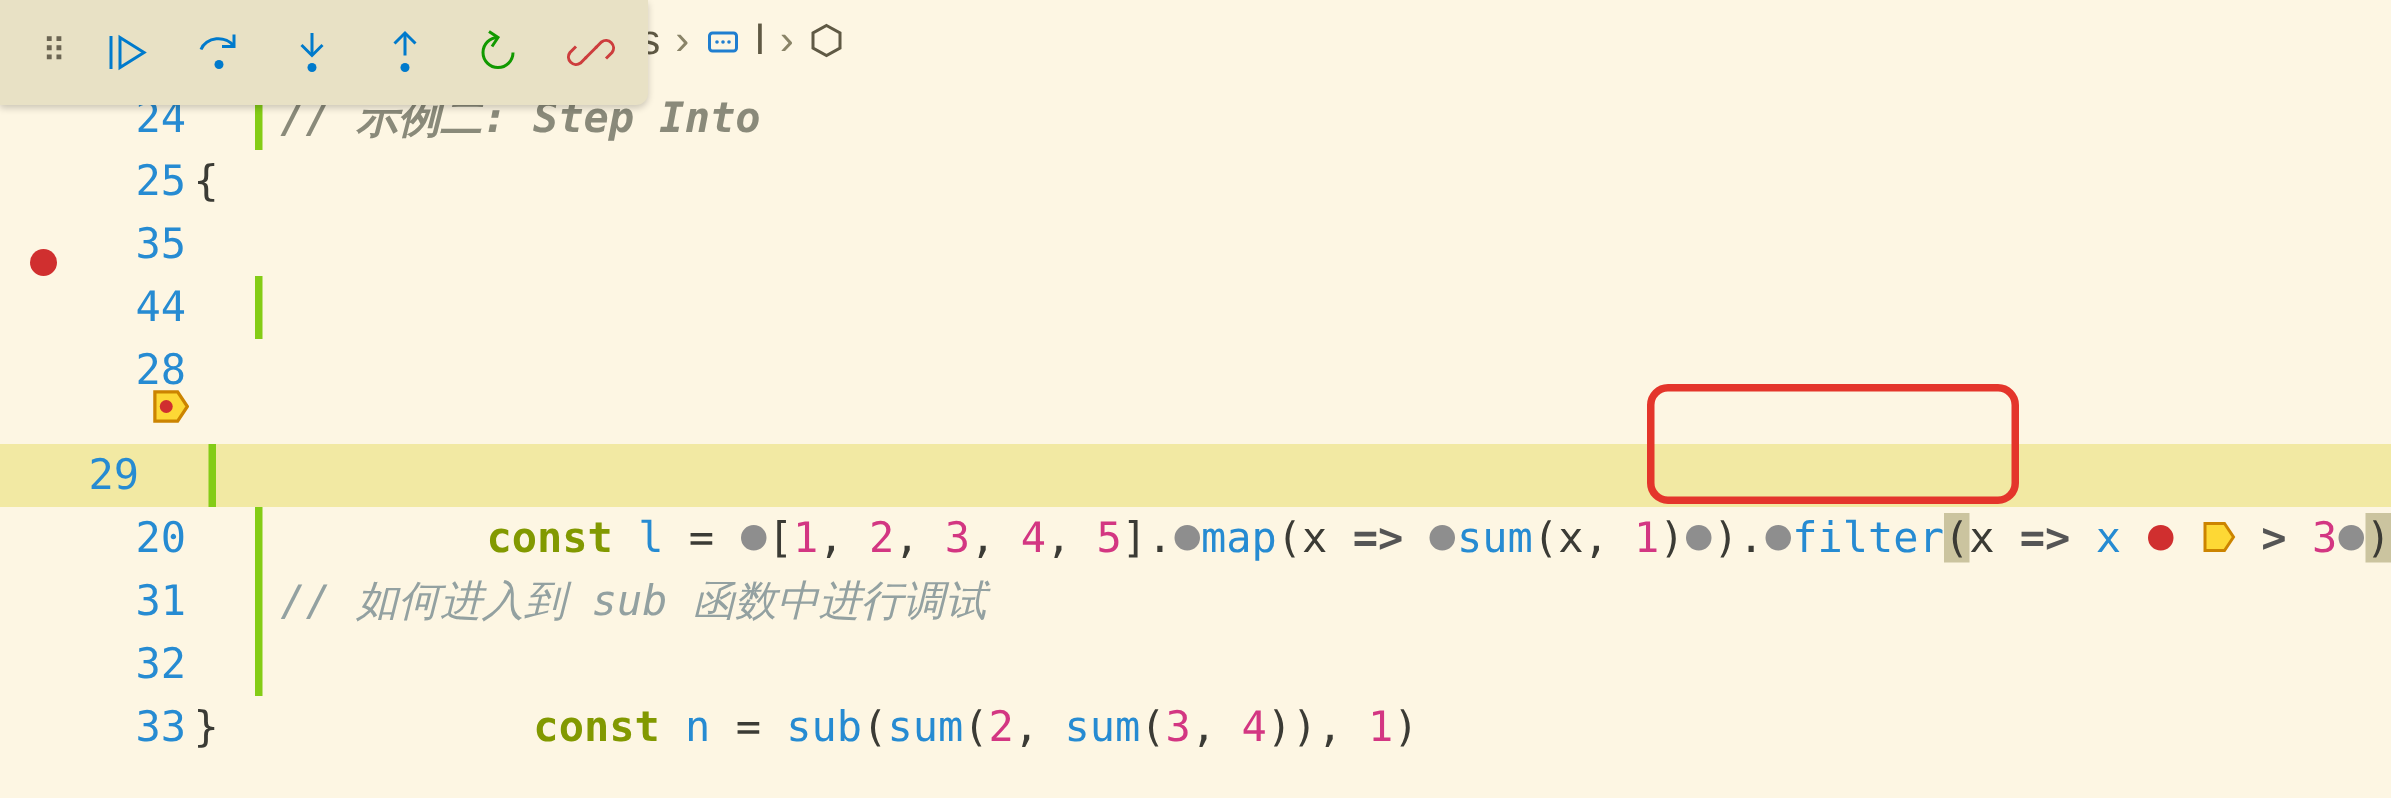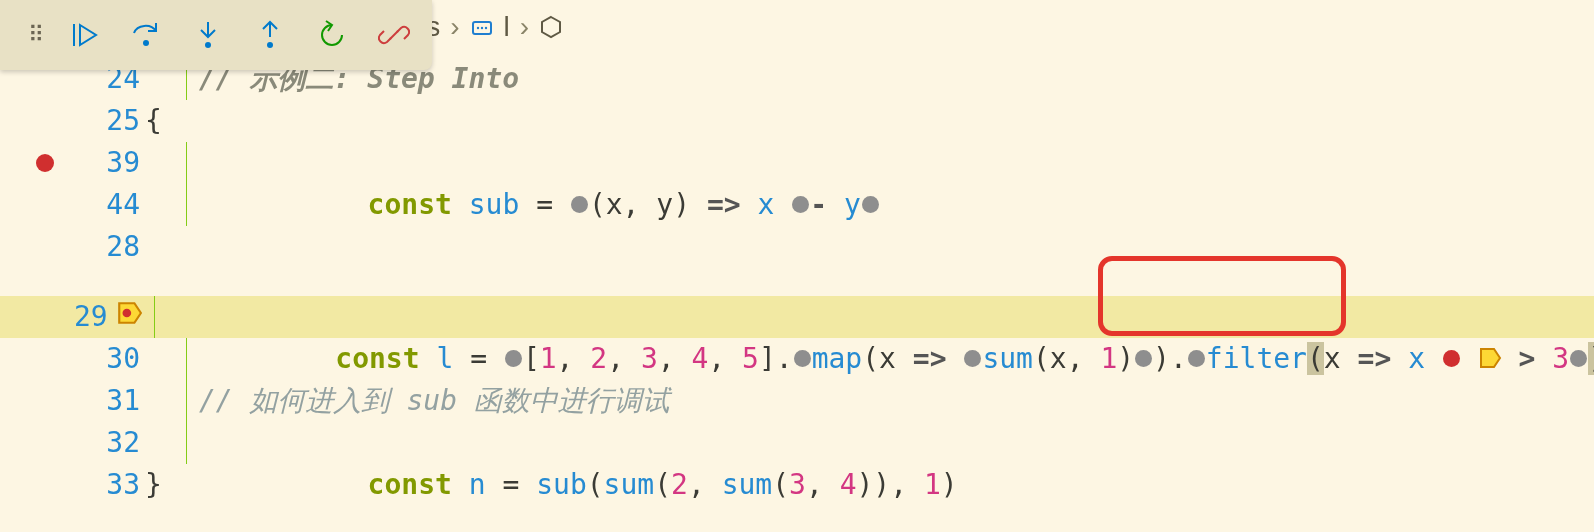--- a/index.html
+++ b/index.html
@@ -80,27 +80,26 @@
   
   .editor {
     position: absolute;
     top: 58px;
     left: 0;
     right: 0;
     bottom: 0;
   }
   .line-row {
     display: flex;
-    align-items: center;
+    align-items: flex-end;
     height: 42px;
     font-size: 28px;
     line-height: 42px;
     white-space: pre;
     position: relative;
-    padding-left: 16px;
   }
   .bp-gutter {
     width: 58px;
     display: flex;
     align-items: center;
     justify-content: center;
   }
   .bp-dot {
     width: 18px;
     height: 18px;
@@ -108,21 +107,21 @@
     background: #d02f2f;
   }
   .bp-arrow svg { width: 26px; height: 26px; }
   .lineno {
     width: 72px;
     text-align: right;
     color: #268bd2;
     padding-right: 6px;
   }
   .guide {
-    border-left: 1px solid #84cc16;
+    border-left: 5px solid #84cc16;
     padding-left: 12px;
     margin-left: 40px;
     height: 100%;
     flex: 1;
     display: flex;
     align-items: flex-start;
   }
   .guide.noguide { border-left: 1px solid transparent; }
 
   .line-row.highlight {
@@ -255,26 +254,21 @@
     </div>
 
     <div class="line-row">
       <div class="bp-gutter"></div>
       <div class="lineno">25</div>
       <div class="guide noguide"><span class="tk-txt" style="margin-left:-54px">{</span></div>
     </div>
 
     <div class="line-row">
       <div class="bp-gutter"><div class="bp-dot"></div></div>
-      <div class="lineno">39</div>
-      <div class="guide">
-        <span>
-          <span class="tk-kw">const</span><span> </span><span class="tk-var">sub</span><span class="tk-txt"> = </span><span class="inb"></span><span class="tk-txt">(x, y)</span><span class="tk-op"> =&gt; </span><span class="tk-var">x</span><span> </span><span class="inb"></span><span class="tk-op">- </span><span class="tk-var">y</span><span class="inb"></span>
-        </span>
-      </div>
+      <div class="lineno">35</div>
     </div>
 
     <div class="line-row">
       <div class="bp-gutter"></div>
       <div class="lineno">44</div>
       <div class="guide"></div>
     </div>
 
     <div class="line-row">
       <div class="bp-gutter"></div>
@@ -295,21 +289,21 @@
         <span>
           <span class="tk-kw">const</span><span> </span><span class="tk-var">l</span><span class="tk-txt"> = </span><span class="inb"></span><span class="tk-txt">[</span><span class="tk-num">1</span><span class="tk-txt">, </span><span class="tk-num">2</span><span class="tk-txt">, </span><span class="tk-num">3</span><span class="tk-txt">, </span><span class="tk-num">4</span><span class="tk-txt">, </span><span class="tk-num">5</span><span class="tk-txt">]</span><span class="tk-txt">.</span><span class="inb"></span><span class="tk-fn">map</span><span class="tk-txt">(x</span><span class="tk-op"> =&gt; </span><span class="inb"></span><span class="tk-fn">sum</span><span class="tk-txt">(x, </span><span class="tk-num">1</span><span class="tk-txt">)</span><span class="inb"></span><span class="tk-txt">)</span><span class="tk-txt">.</span><span class="inb"></span><span class="tk-fn">filter</span><span class="tk-txt tk-bracket">(</span><span class="tk-txt">x</span><span class="tk-op"> =&gt;</span><span> </span><span class="tk-var">x</span><span> </span><span class="inb red"></span><span> </span><span class="exec-ptr"><svg viewBox="0 0 24 24">
                 <path d="M3 3 L16 3 L22 12 L16 21 L3 21 Z" fill="#fdd835" stroke="#cc8400" stroke-width="2"></path>
               </svg></span><span class="tk-op"> &gt; </span><span class="tk-num">3</span><span class="inb"></span><span class="tk-txt tk-bracket">)</span>
         </span>
       </div>
     </div>
 
     <div class="line-row">
       <div class="bp-gutter"></div>
-      <div class="lineno">30</div>
+      <div class="lineno">20</div>
       <div class="guide"></div>
     </div>
 
     <div class="line-row">
       <div class="bp-gutter"></div>
       <div class="lineno">31</div>
       <div class="guide"><span class="tk-cmt">// 如何进入到 sub 函数中进行调试</span></div>
     </div>
 
     <div class="line-row">

